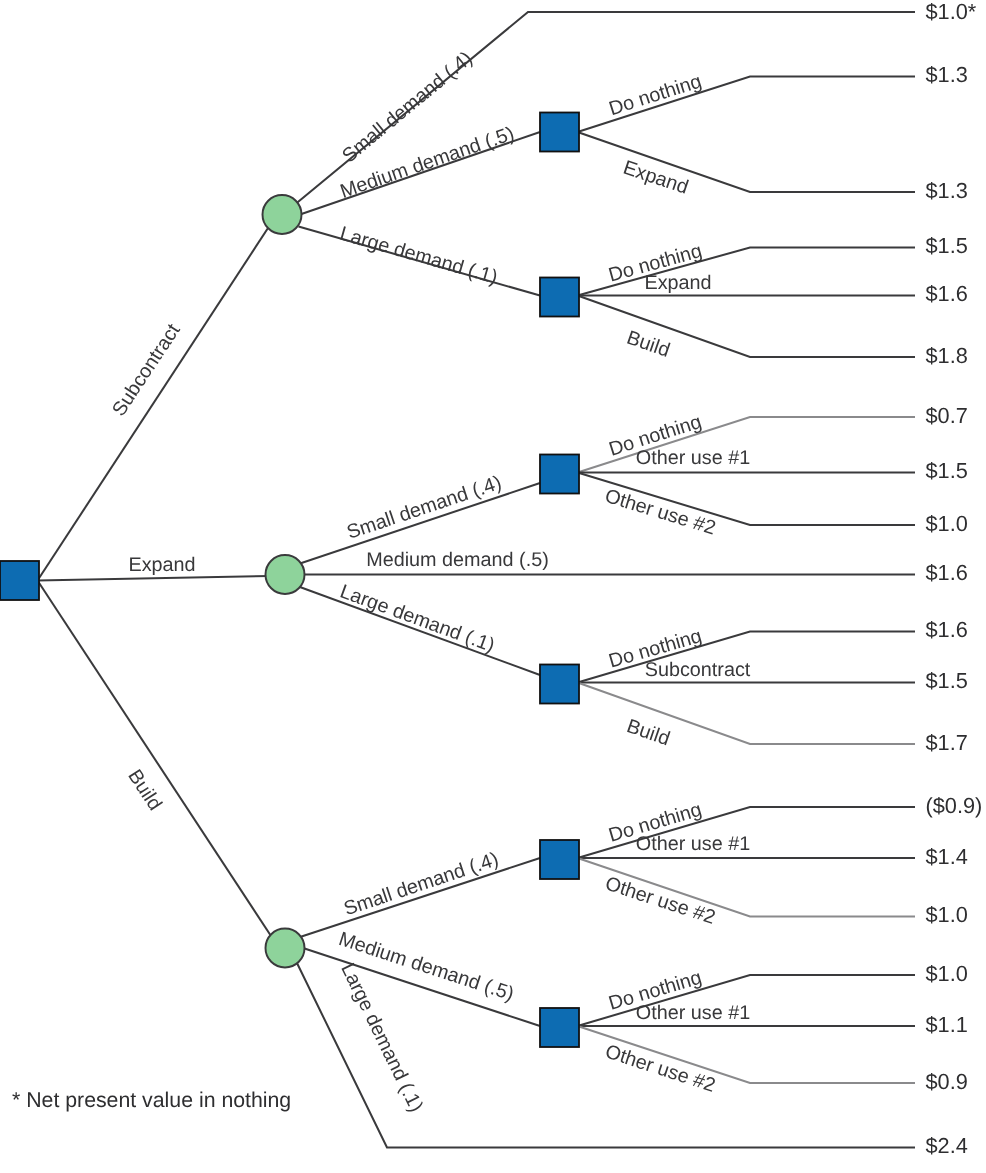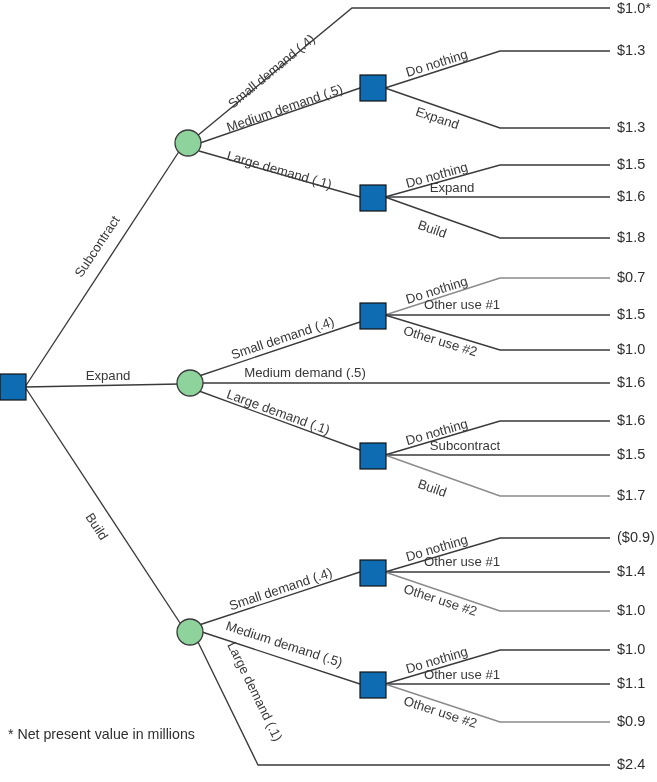--- a/index.html
+++ b/index.html
@@ -204,15 +204,15 @@
     <text class="payoff-label" x="617" y="538">($0.9)</text>
     <text class="payoff-label" x="617" y="572">$1.4</text>
     <text class="payoff-label" x="617" y="611">$1.0</text>
     <text class="payoff-label" x="617" y="650">$1.0</text>
     <text class="payoff-label" x="617" y="684">$1.1</text>
     <text class="payoff-label" x="617" y="722">$0.9</text>
     <text class="payoff-label" x="617" y="765">$2.4</text>
 
   </svg>
 
-  <div class="footnote-text">* Net present value in millions</div>
+  <div class="footnote-text">* Net present value in nothing</div>
 
 </div>
 
 </body></html>

